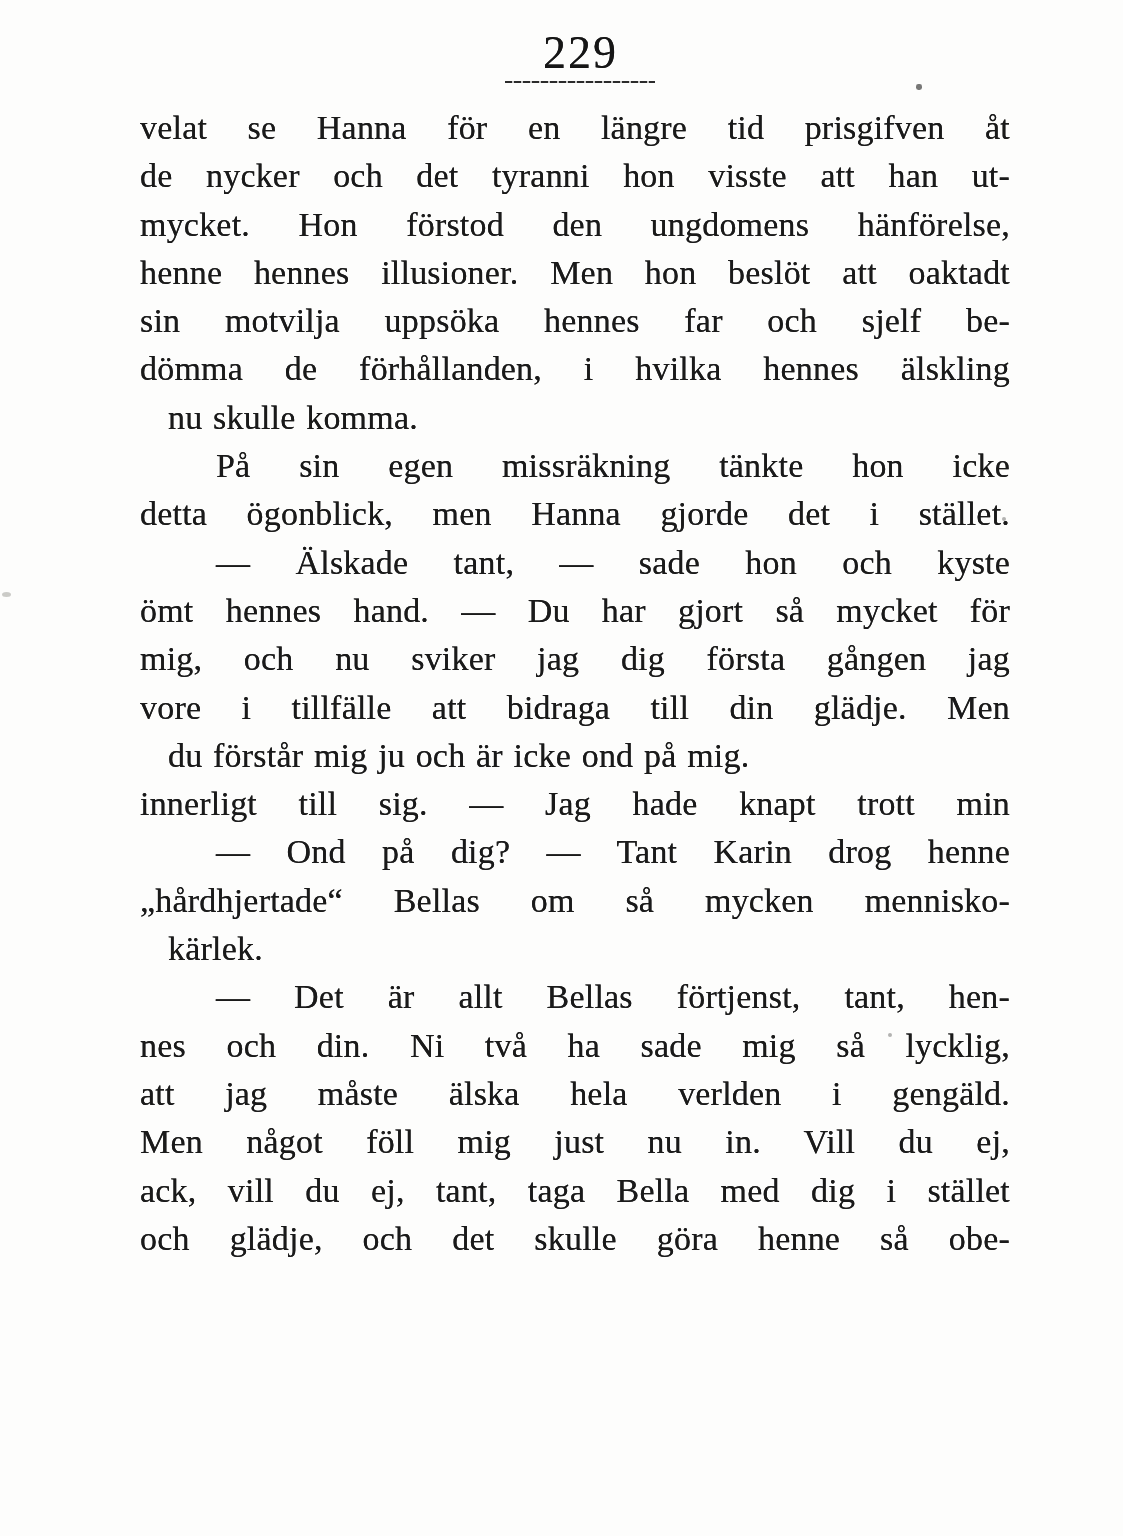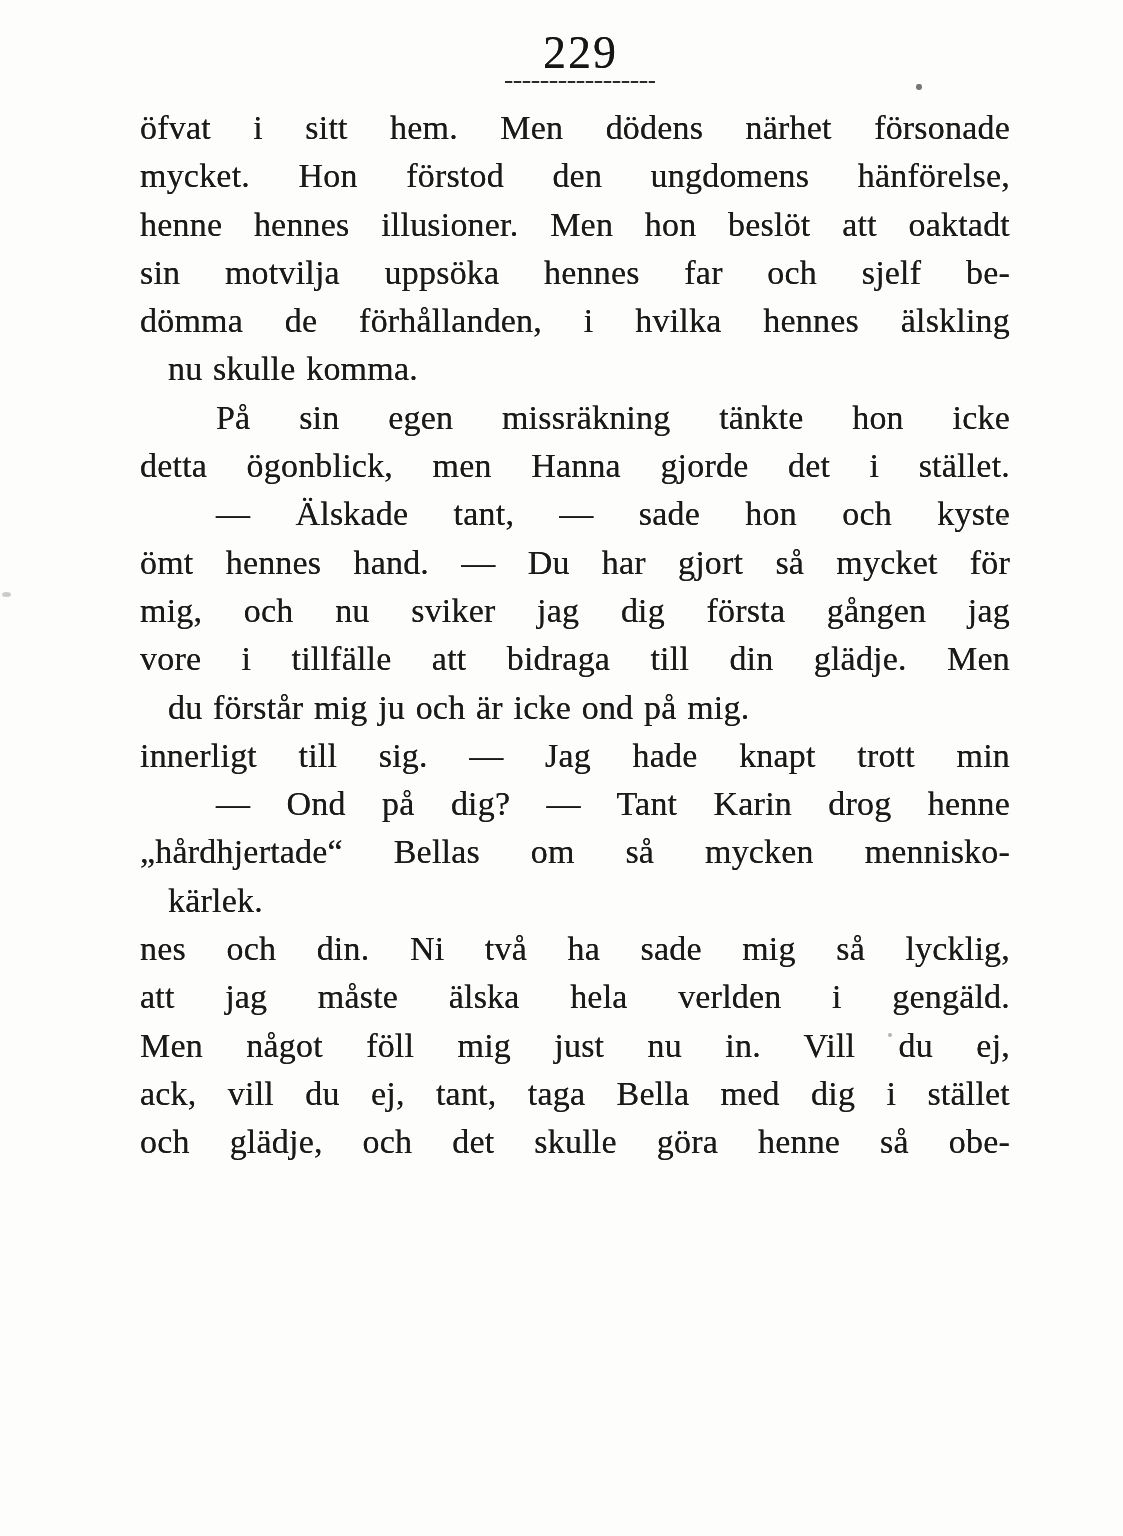--- a/index.html
+++ b/index.html
@@ -83,37 +83,39 @@
 
 <div class="page">
 
   <div class="header">
     <span class="pagenum">229</span>
     <div class="pagenum-rule"></div>
     <div class="speck mark-top-right"></div>
   </div>
 
   <div class="text">
-      <div class="line">öfvat i sitt hem. Men dödens närhet försonade</div>
+      <div class="line">velat se Hanna för en längre tid prisgifven åt</div>
+      <div class="line">de nycker och det tyranni hon visste att han ut-</div>
       <div class="line">mycket. Hon förstod den ungdomens hänförelse,</div>
       <div class="line">henne hennes illusioner. Men hon beslöt att oaktadt</div>
       <div class="line">sin motvilja uppsöka hennes far och sjelf be-</div>
       <div class="line">dömma de förhållanden, i hvilka hennes älskling</div>
       <div class="line flush">nu skulle komma.</div>
       <div class="line indent">På sin egen missräkning tänkte hon icke</div>
       <div class="line">detta ögonblick, men Hanna gjorde det i stället.</div>
       <div class="line indent">— Älskade tant, — sade hon och kyste</div>
       <div class="line">ömt hennes hand. — Du har gjort så mycket för</div>
       <div class="line">mig, och nu sviker jag dig första gången jag</div>
       <div class="line">vore i tillfälle att bidraga till din glädje. Men</div>
       <div class="line flush">du förstår mig ju och är icke ond på mig.</div>
       <div class="line">innerligt till sig. — Jag hade knapt trott min</div>
       <div class="line indent">— Ond på dig? — Tant Karin drog henne</div>
       <div class="line">„hårdhjertade“ Bellas om så mycken mennisko-</div>
       <div class="line flush">kärlek.</div>
+      <div class="line indent">— Det är allt Bellas förtjenst, tant, hen-</div>
       <div class="line">nes och din. Ni två ha sade mig så lycklig,</div>
       <div class="line">att jag måste älska hela verlden i gengäld.</div>
       <div class="line">Men något föll mig just nu in. Vill du ej,</div>
       <div class="line">ack, vill du ej, tant, taga Bella med dig i stället</div>
       <div class="line">och glädje, och det skulle göra henne så obe-</div>
     </div>
 
   <div class="speck mark-left"></div>
   <div class="speck mark-right-a"></div>
   <div class="speck mark-right-b"></div>

